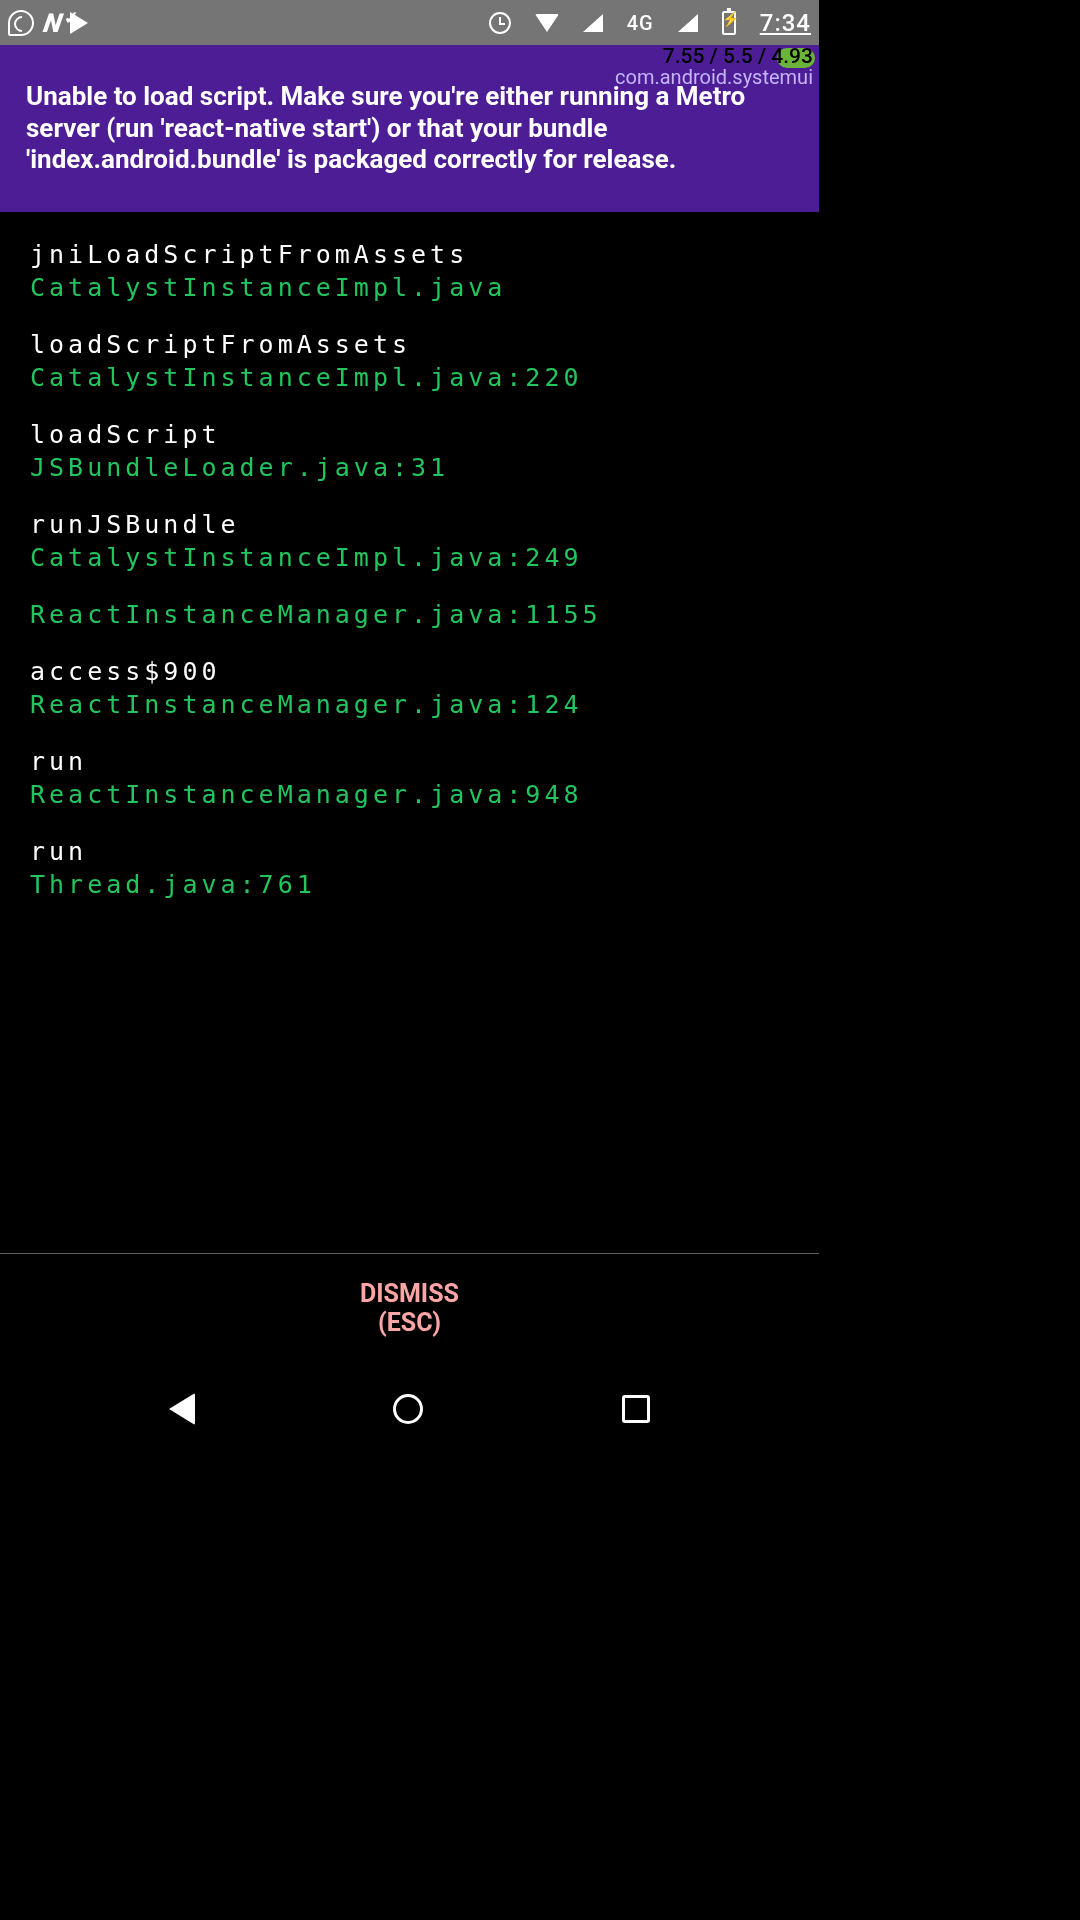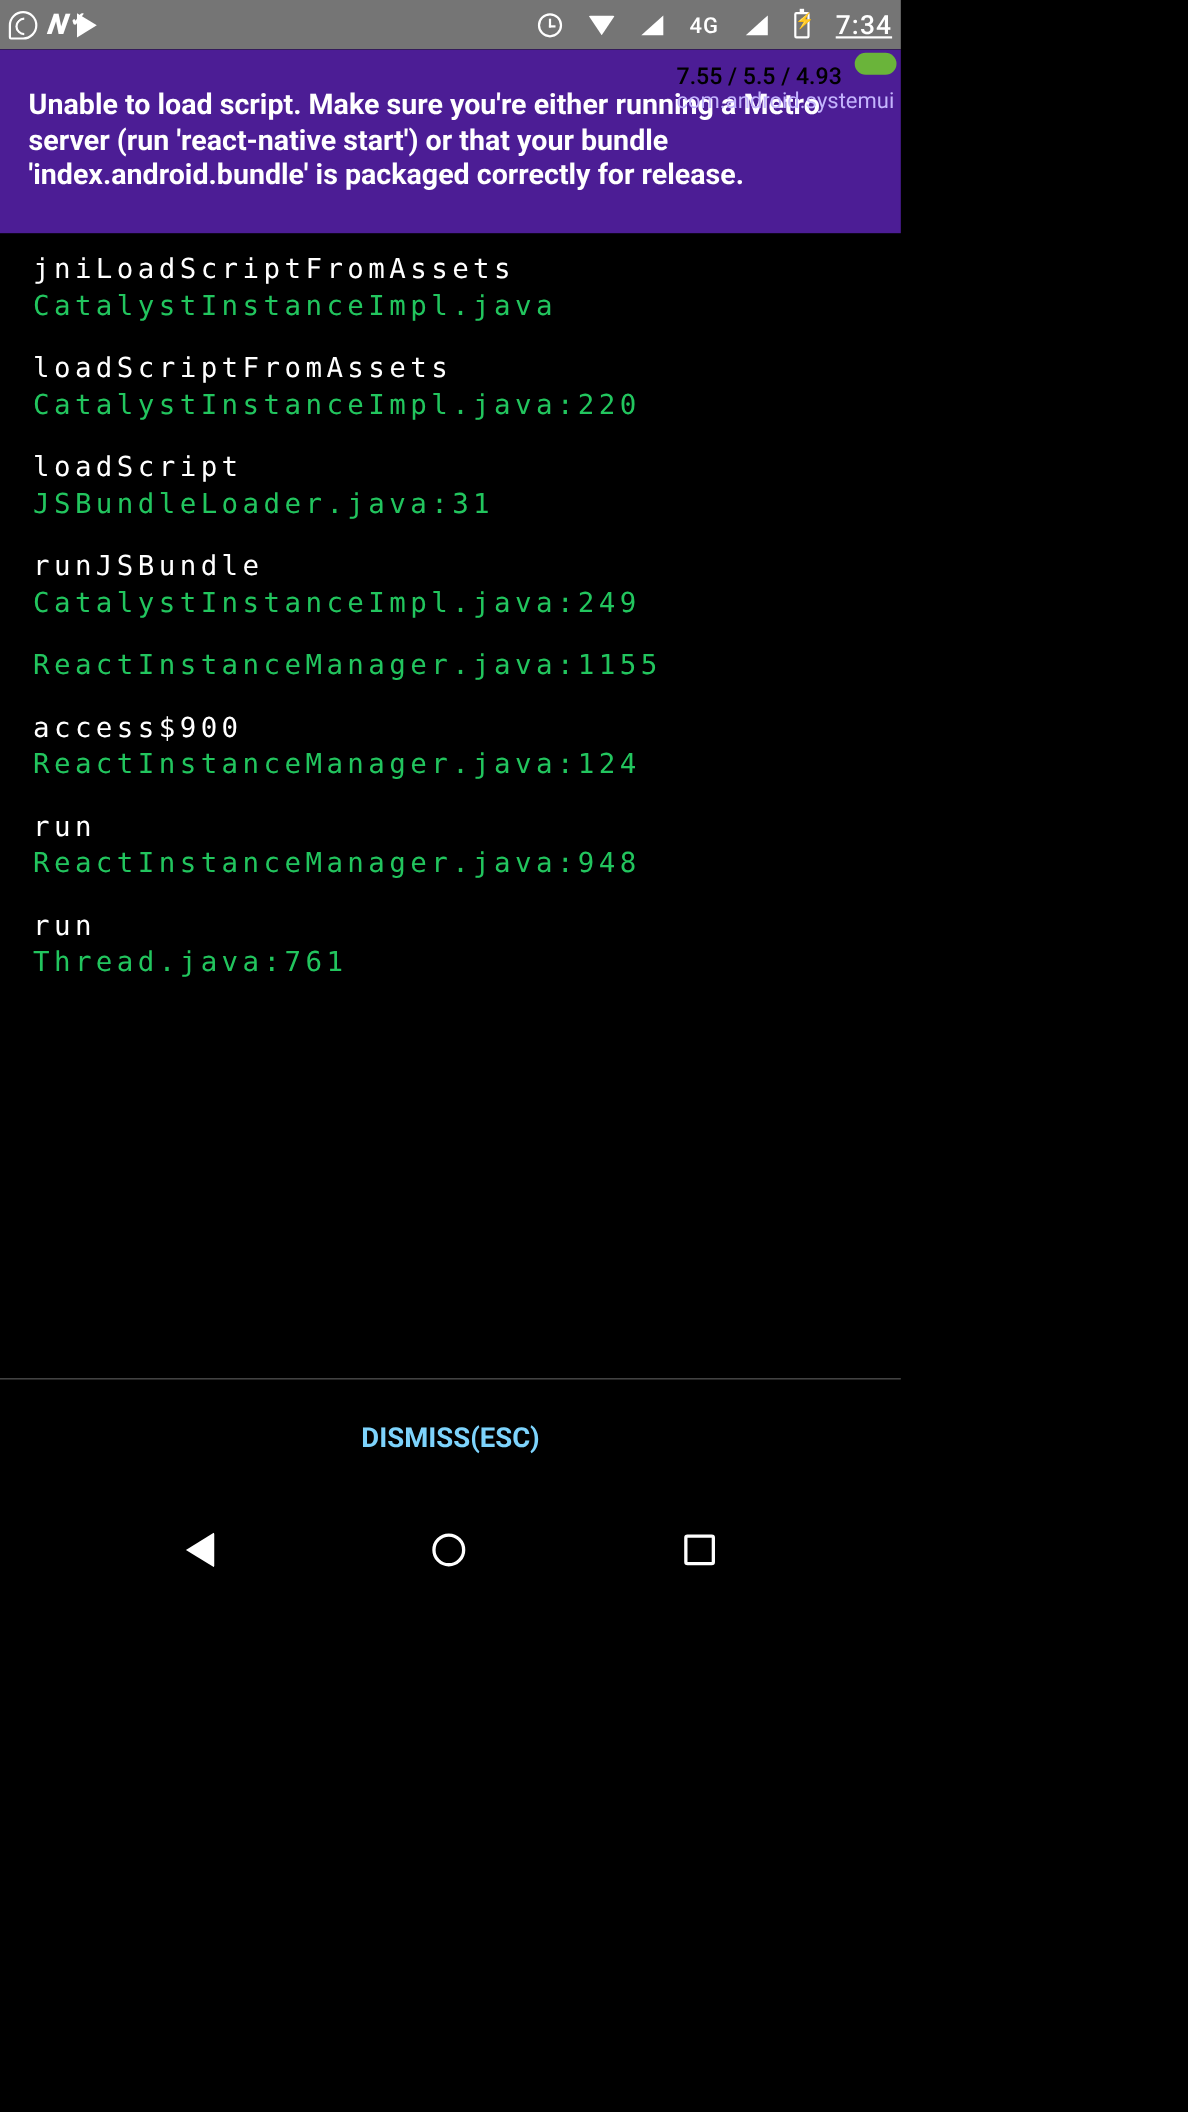--- a/index.html
+++ b/index.html
@@ -115,22 +115,22 @@
     font-size: 14px;
     color: #fff;
   }
   .app-area {
     position: absolute;
     top: 45px; left: 0; right: 0; bottom: 92px;
     background: #000000;
   }
   .debug-overlay {
     position: absolute;
-    top: 14px; right: 6px;
-    text-align: left;
+    top: 0; right: 6px;
+    text-align: right;
     font-size: 21px;
     line-height: 1.05;
     z-index: 10;
     color: #000;
   }
   .debug-line1 { font-weight: 500; }
   .debug-line2 { color: #c4b5fd; font-size: 20px; }
   .green-pill {
     position: absolute;
     top: 3px; right: 4px;
@@ -147,21 +147,21 @@
     align-items: center;
   }
   .error-msg {
     color: #ffffff;
     font-size: 26px;
     font-weight: 700;
     line-height: 1.22;
     max-width: 96%;
   }
   .stack-area {
-    padding: 18px 30px;
+    padding: 28px 30px;
     font-family: "Lucida Console", monospace;
     color: #ffffff;
   }
   .frame { margin-bottom: 28px; }
   .frame .method {
     font-size: 25px;
     letter-spacing: 4px;
     font-weight: 400;
     color: #ffffff;
   }
@@ -175,24 +175,24 @@
     position: absolute;
     left: 0; right: 0; bottom: 92px;
     height: 110px;
     border-top: 1px solid #5f5f5f;
     display: flex;
     background: #000000;
   }
   .bottom-btn {
     flex: 1;
     display: flex;
-    flex-direction: row;
+    flex-direction: column;
     align-items: center;
     justify-content: center;
-    color: #7dd3fc;
+    color: #fca5a5;
     font-size: 25px;
     font-weight: 700;
     line-height: 1.15;
     cursor: pointer;
   }
   .nav-bar {
     position: absolute;
     left: 0; right: 0; bottom: 0;
     height: 92px;
     background: #000000;

